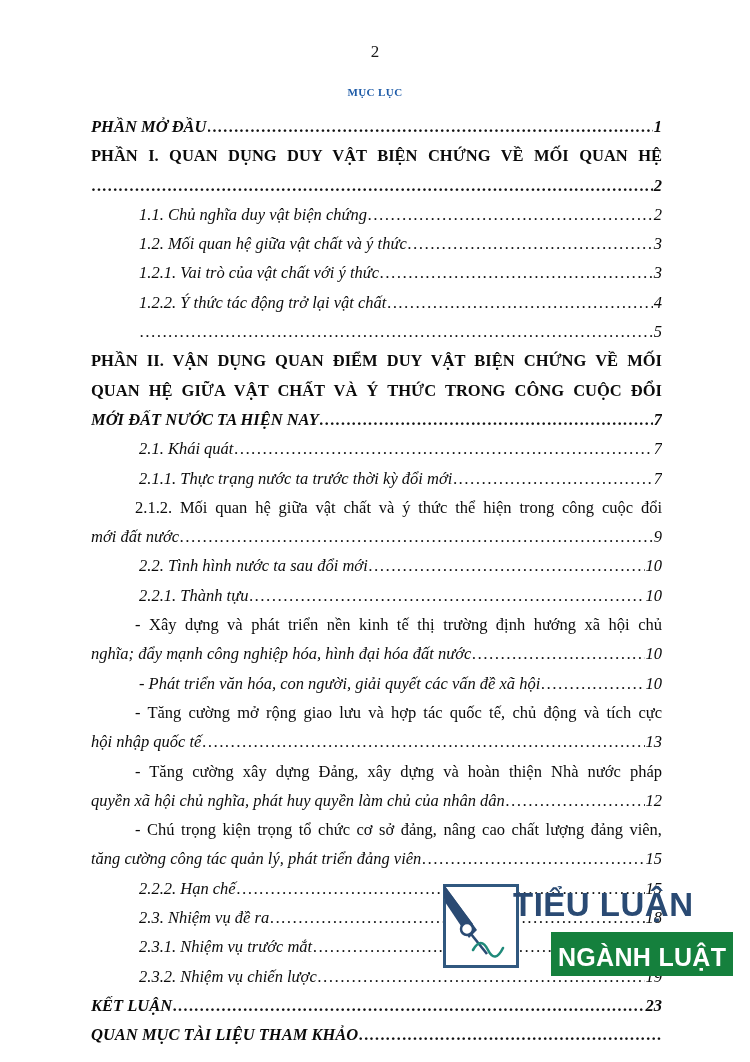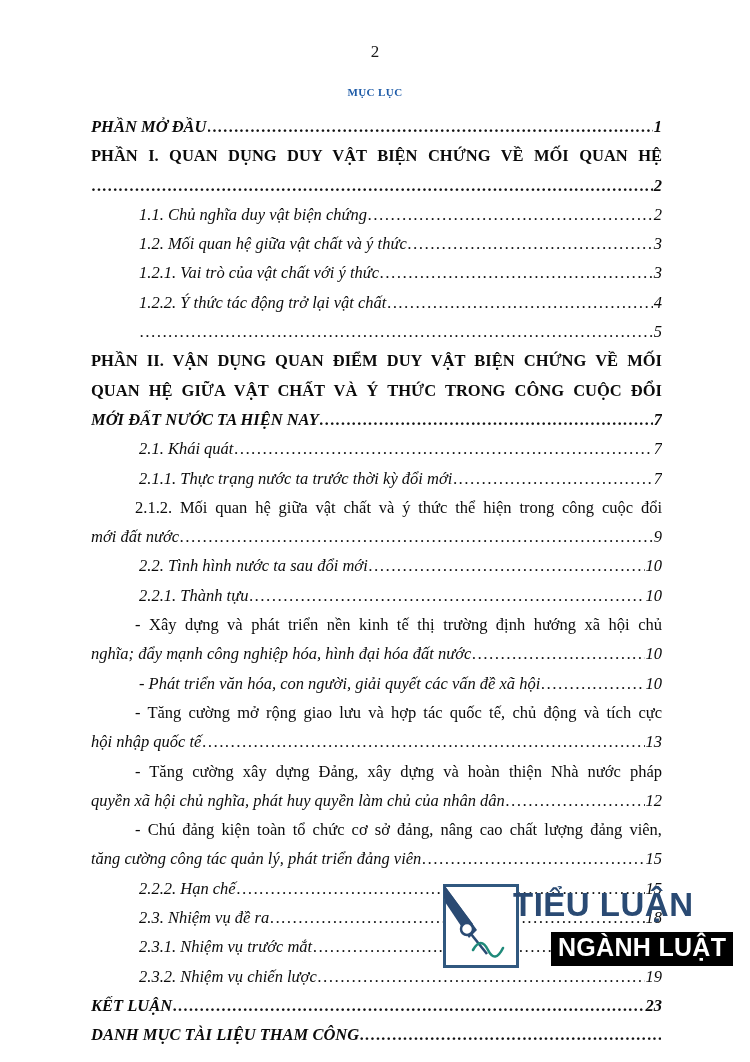--- a/index.html
+++ b/index.html
@@ -124,27 +124,27 @@
     font-size: 33px;
     line-height: 38px;
     color: #2a4a73;
     letter-spacing: 0.5px;
     white-space: nowrap;
   }
   .logo-banner {
     position: absolute;
     left: 108px;
     top: 48px;
-    background: #000000;
+    background: #15803d;
     color: #ffffff;
     font-family: "Liberation Sans", "DejaVu Sans", sans-serif;
     font-weight: bold;
     font-size: 25px;
     line-height: 31px;
-    padding: 0 7px 3px 7px;
+    padding: 10px 7px 3px 7px;
     letter-spacing: 0.3px;
     white-space: nowrap;
   }
 </style>
 </head>
 <body>
 
 <div class="page">
 
   <div class="page-number">2</div>
@@ -288,21 +288,21 @@
     <div class="entry lvl-0">
       <div class="wrapblock spread nowrap firstline-indent">- Tăng cường xây dựng Đảng, xây dựng và hoàn thiện Nhà nước pháp</div>
       <div class="row">
         <span class="label">quyền xã hội chủ nghĩa, phát huy quyền làm chủ của nhân dân</span>
         <span class="dots">................................................................................................................</span>
         <span class="pg">12</span>
       </div>
     </div>
 
     <div class="entry lvl-0">
-      <div class="wrapblock spread nowrap firstline-indent">- Chú đảng kiện toàn tổ chức cơ sở đảng, nâng cao chất lượng đảng viên,</div>
+      <div class="wrapblock spread nowrap firstline-indent">- Chú trọng kiện trọng tổ chức cơ sở đảng, nâng cao chất lượng đảng viên,</div>
       <div class="row">
         <span class="label">tăng cường công tác quản lý, phát triển đảng viên</span>
         <span class="dots">................................................................................................................</span>
         <span class="pg">15</span>
       </div>
     </div>
 
     <div class="entry lvl-1">
       <div class="row">
         <span class="label">2.2.2. Hạn chế</span>
@@ -338,21 +338,21 @@
     <div class="entry bold lvl-0">
       <div class="row">
         <span class="label">KẾT LUẬN</span>
         <span class="dots">................................................................................................................</span>
         <span class="pg">23</span>
       </div>
     </div>
 
     <div class="entry bold lvl-0">
       <div class="row">
-        <span class="label">DANH MỤC TÀI LIỆU THAM CÔNG</span>
+        <span class="label">QUAN MỤC TÀI LIỆU THAM KHẢO</span>
         <span class="dots">................................................................................................................</span>
         <span class="pg"></span>
       </div>
     </div>
 
   </div>
 
   <div class="logo">
     <div class="logo-box"></div>
     <svg class="logo-nib" width="76" height="84" viewBox="0 0 76 84">

